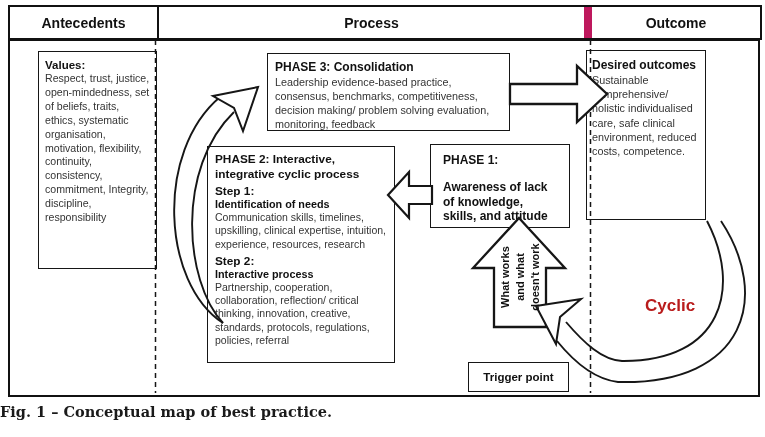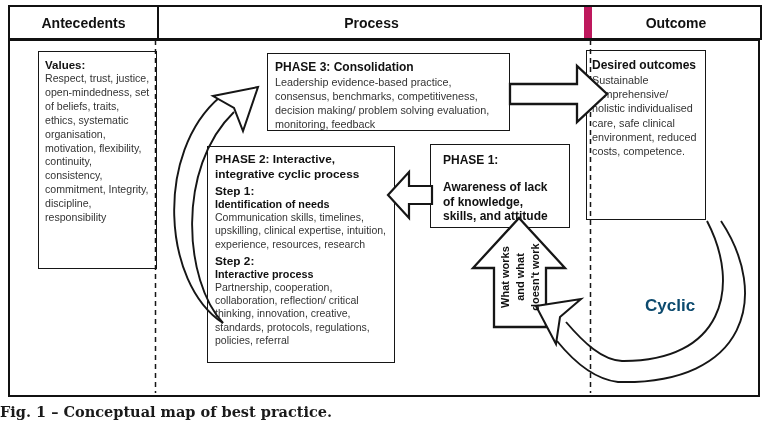--- a/index.html
+++ b/index.html
@@ -34,21 +34,21 @@
   #outcomes-box{left:586px;top:50px;width:120px;height:170px;padding:7px 5px;box-sizing:border-box;}
   #outcomes-box .bt{font-size:12px;line-height:15px;}
   #outcomes-box .bb{font-size:10.8px;line-height:14.2px;}
   #trigger-box{left:468px;top:362px;width:99px;height:28px;display:flex;align-items:center;
        justify-content:center;font-weight:bold;font-size:11.5px;color:#111;z-index:2;}
   #arrow-svg{position:absolute;left:0;top:0;z-index:3;pointer-events:none;}
   #feedback-label{position:absolute;left:466px;top:254px;width:110px;height:46px;
        transform:rotate(-90deg);text-align:center;font-weight:bold;font-size:11px;
        line-height:15px;color:#111;z-index:4;}
   #cyclic-label{position:absolute;left:645px;top:296px;font-weight:bold;font-size:17px;
-       color:#0c4a6e;z-index:4;}
+       color:#b91c1c;z-index:4;}
   #caption{position:absolute;left:0;top:403px;width:765px;
        font-family:"DejaVu Serif",serif;font-weight:bold;font-size:14.5px;color:#1a1a1a;}
 </style>
 </head>
 <body>
 
 <div id="page">
 
   <div class="hdr">
     <div class="hdr-cell hdr-a">Antecedents</div>
@@ -81,20 +81,23 @@
   <div class="box" id="phase1-box">
     <div class="bt">PHASE 1:</div>
     <div class="bb">Awareness of lack of knowledge, skills, and attitude</div>
   </div>
 
   <div class="box" id="outcomes-box">
     <div class="bt">Desired outcomes</div>
     <div class="bb">Sustainable comprehensive/ holistic individualised care, safe clinical environment, reduced costs, competence.</div>
   </div>
 
+  <div class="box" id="trigger-box">
+    <span>Trigger point</span>
+  </div>
 
   <svg id="arrow-svg" width="765" height="437" viewBox="0 0 765 437">
 
     <line x1="155.5" y1="40" x2="155.5" y2="393" stroke="#161616" stroke-width="1.5" stroke-dasharray="5,4"></line>
     <line x1="590.5" y1="40" x2="590.5" y2="393" stroke="#161616" stroke-width="1.5" stroke-dasharray="5,4"></line>
 
     <g stroke="#161616" fill="none" stroke-width="1.9">
       <path d="M 223,323 C 162,283 155,152 220,97"></path>
       <path d="M 223,323 C 184,281 176,168 234,112"></path>
       <polygon points="258,87 213,96 234,108 243,131" fill="#fff" stroke-width="2"></polygon>

